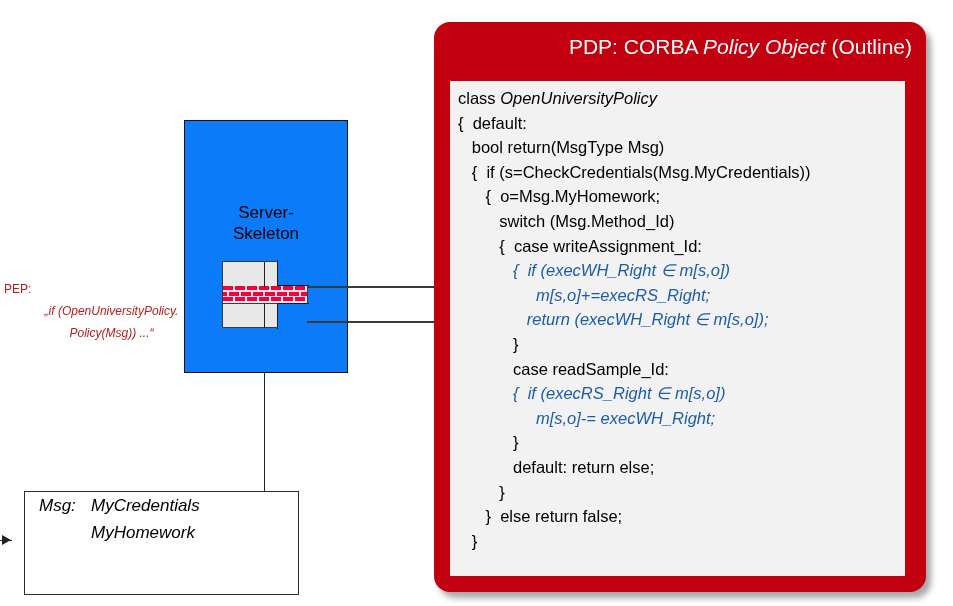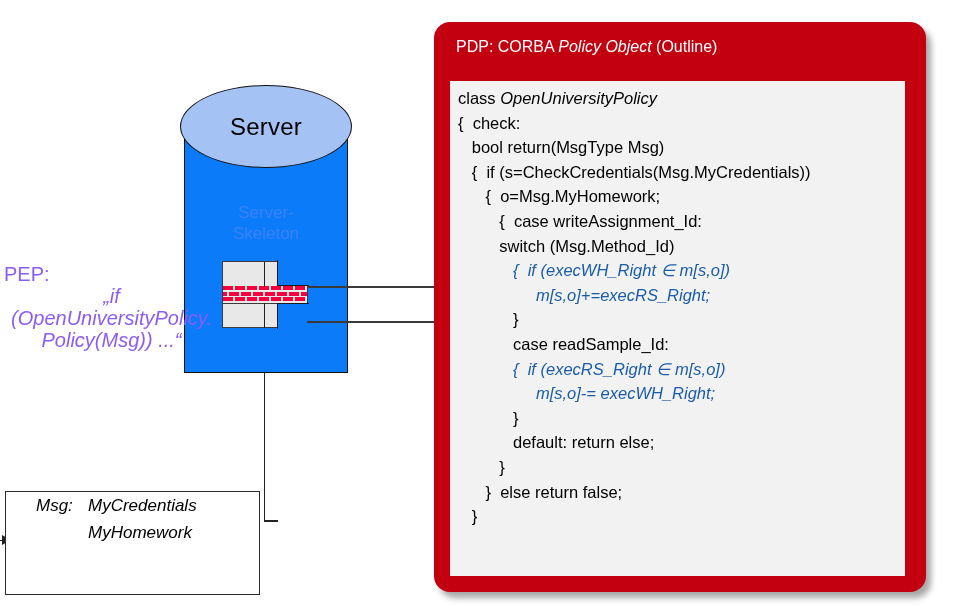--- a/index.html
+++ b/index.html
@@ -27,21 +27,21 @@
     border:1.5px solid #111;
     border-radius:50%/50%;
     box-sizing:border-box;
     display:flex;align-items:center;justify-content:center;
   }
   .cyl-top .lbl{
     font-size:24px;color:#000;letter-spacing:.2px;
   }
   .skeleton-lbl{
     position:absolute;left:184px;top:202px;width:164px;
-    text-align:center;color:#3b82f6;font-size:17px;line-height:21px;
+    text-align:center;color:#000000;font-size:17px;line-height:21px;
     white-space:pre-line;
   }
 
   
   .fw-wrap{position:absolute;left:222px;top:261px;width:86px;height:67px;}
   .fw-upper{
     position:absolute;left:0;top:0;width:86px;height:25px;
     background:#e8e8e8;border:1.5px solid #3a3a3a;box-sizing:border-box;
   }
   .fw-mid{
@@ -80,48 +80,48 @@
     border-bottom:9px solid #222;
   }
   .arrowhead-right{
     position:absolute;width:0;height:0;
     border-top:5px solid transparent;border-bottom:5px solid transparent;
     border-left:9px solid #222;
   }
 
   
   .pep{
-    position:absolute;left:4px;top:263px;width:215px;
-    font-size:20px;line-height:22px;color:#8b5cf6;
+    position:absolute;left:4px;top:278px;width:215px;
+    font-size:12px;line-height:22px;color:#b91c1c;
   }
   .pep .ttl{font-style:normal;}
   .pep .quote{font-style:italic;text-align:center;}
 
   
   .msgbox{
-    position:absolute;left:5px;top:491px;width:255px;height:104px;
-    background:#ffffff;border:1.5px solid #2b2b2b;box-sizing:border-box;padding-left:16px;
+    position:absolute;left:24px;top:491px;width:275px;height:104px;
+    background:#ffffff;border:1.5px solid #2b2b2b;box-sizing:border-box;
   }
   .msgbox .row{
     font-style:italic;font-size:17px;line-height:27px;color:#000;
     padding-left:14px;white-space:nowrap;
   }
   .msgbox .row .k{display:inline-block;width:52px;}
   .msgbox .row.ind{padding-left:66px;}
 
   
   .pdp{
     position:absolute;left:434px;top:22px;width:492px;height:570px;
     background:#c2000f;border-radius:16px;
     box-shadow:5px 6px 6px rgba(0,0,0,.35);
     box-sizing:border-box;
   }
   .pdp-title{
     position:absolute;left:22px;top:8px;right:14px;
-    color:#ffffff;font-size:16px;line-height:34px;white-space:nowrap;
+    color:#ffffff;font-size:21px;line-height:34px;white-space:nowrap;text-align:right;
   }
   .pdp-title i{font-style:italic;}
   .pdp-code{
     position:absolute;left:16px;top:59px;width:455px;height:495px;
     background:#f2f2f2;
     box-sizing:border-box;
     padding:5px 0 0 8px;
     overflow:hidden;
   }
   .cl{
@@ -137,23 +137,20 @@
 <div id="stage">
 
   <div class="ln ln-v ln-dark" style="left:263.5px;top:133px;height:153px;"></div>
   <div class="arrowhead-up" style="left:259px;top:125px;"></div>
 
   <div class="ln ln-v ln-dark" style="left:263.5px;top:305px;height:216px;"></div>
 
   <div class="cyl-body"></div>
   <div class="skeleton-lbl">Server-
 Skeleton</div>
-  <div class="cyl-top">
-    <span class="lbl">Server</span>
-  </div>
 
   <div class="fw-wrap">
     <div class="fw-upper"></div>
     <div class="fw-mid">
       <div id="brickhost" style="position:absolute;inset:0;">
           <div class="brick" style="left: 0px; top: 1px; width: 10.4px; height: 4px; background: rgb(244, 0, 60);"></div>
           <div class="brick" style="left: 12px; top: 1px; width: 10.4px; height: 4px; background: rgb(244, 0, 60);"></div>
           <div class="brick" style="left: 24px; top: 1px; width: 10.4px; height: 4px; background: rgb(244, 0, 60);"></div>
           <div class="brick" style="left: 36px; top: 1px; width: 10.4px; height: 4px; background: rgb(244, 0, 60);"></div>
           <div class="brick" style="left: 48px; top: 1px; width: 10.4px; height: 4px; background: rgb(244, 0, 60);"></div>
@@ -206,28 +203,29 @@
       <span>MyHomework</span>
     </div>
   </div>
 
   <div class="pdp">
     <div class="pdp-title">
       <span>PDP: CORBA </span><i>Policy Object</i><span> (Outline)</span>
     </div>
     <div class="pdp-code" id="code-host">
         <div class="cl">class <span class="it">OpenUniversityPolicy</span></div>
-        <div class="cl">{  check:</div>
+        <div class="cl">{  default:</div>
         <div class="cl">   bool return(MsgType Msg)</div>
         <div class="cl">   {  if (s=CheckCredentials(Msg.MyCredentials))</div>
         <div class="cl">      {  o=Msg.MyHomework;</div>
+        <div class="cl">         switch (Msg.Method_Id)</div>
         <div class="cl">         {  case writeAssignment_Id:</div>
-        <div class="cl">         switch (Msg.Method_Id)</div>
         <div class="cl blue">            {  if (execWH_Right ∈ m[s,o])</div>
         <div class="cl blue">                 m[s,o]+=execRS_Right;</div>
+        <div class="cl blue">               return (execWH_Right ∈ m[s,o]);</div>
         <div class="cl">            }</div>
         <div class="cl">            case readSample_Id:</div>
         <div class="cl blue">            {  if (execRS_Right ∈ m[s,o])</div>
         <div class="cl blue">                 m[s,o]-= execWH_Right;</div>
         <div class="cl">            }</div>
         <div class="cl">            default: return else;</div>
         <div class="cl">         }</div>
         <div class="cl">      }  else return false;</div>
         <div class="cl">   }</div>
       </div>

